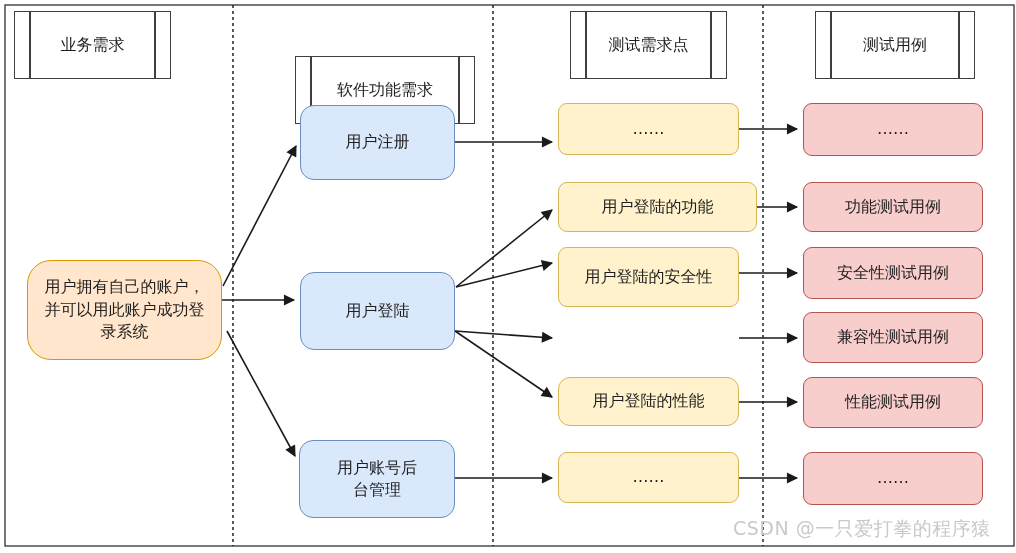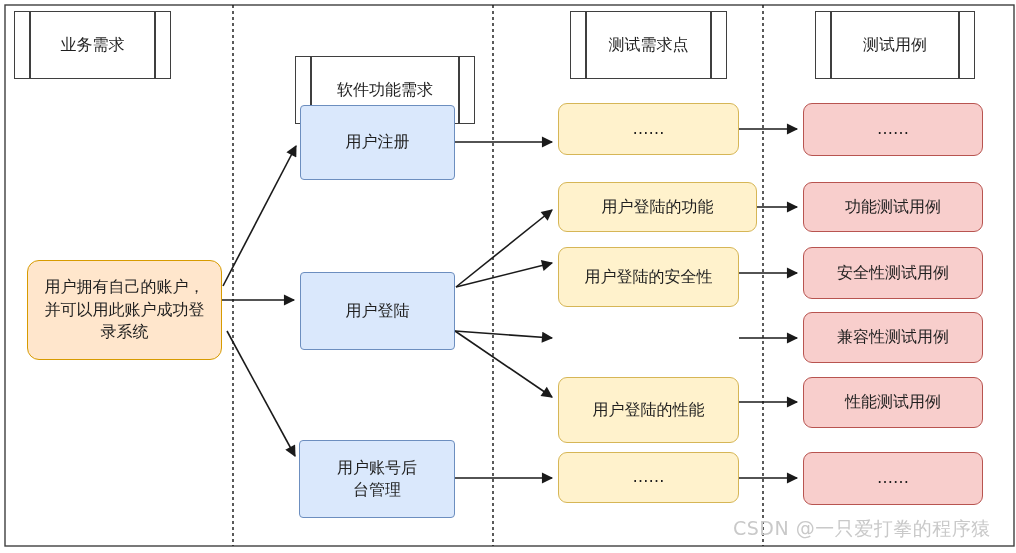--- a/index.html
+++ b/index.html
@@ -10,26 +10,26 @@
   }
   svg.overlay { position:absolute; left:0; top:0; z-index:1; }
   .node {
     position:absolute; z-index:2; box-sizing:border-box;
     display:flex; align-items:center; justify-content:center;
     text-align:center; font-size:16px; line-height:1.4;
   }
   .business {
     background:var(--business-fill,#ffe6cc);
     border:1.6px solid var(--business-stroke,#d79b00);
-    border-radius:12px; padding:12px 10px;
+    border-radius:24px; padding:12px 10px;
   }
   .feature {
     background:var(--feature-fill,#dae8fc);
     border:1.6px solid var(--feature-stroke,#6c8ebf);
-    border-radius:4px; padding:0 32px;
+    border-radius:14px; padding:0 32px;
   }
   .tpoint {
     background:var(--test-point-fill,#fff2cc);
     border:1.6px solid var(--test-point-stroke,#d6b656);
     border-radius:9px;
   }
   .tcase {
     background:var(--test-case-fill,#f8cecc);
     border:1.6px solid var(--test-case-stroke,#b85450);
     border-radius:9px;
@@ -124,21 +124,21 @@
 
   <div class="node tpoint" style="left:558px; top:103px; width:181px; height:52px;">
     <span>……</span>
   </div>
   <div class="node tpoint" style="left:558px; top:182px; width:199px; height:50px;">
     <span>用户登陆的功能</span>
   </div>
   <div class="node tpoint" style="left:558px; top:247px; width:181px; height:60px;">
     <span>用户登陆的安全性</span>
   </div>
-  <div class="node tpoint" style="left:558px; top:377px; width:181px; height:66px;">
+  <div class="node tpoint" style="left:558px; top:377px; width:181px; height:49px;border-radius:12px;">
     <span>用户登陆的性能</span>
   </div>
   <div class="node tpoint" style="left:558px; top:452px; width:181px; height:51px;">
     <span>……</span>
   </div>
 
   <div class="node tcase" style="left:803px; top:103px; width:180px; height:53px;">
     <span>……</span>
   </div>
   <div class="node tcase" style="left:803px; top:182px; width:180px; height:50px;">

